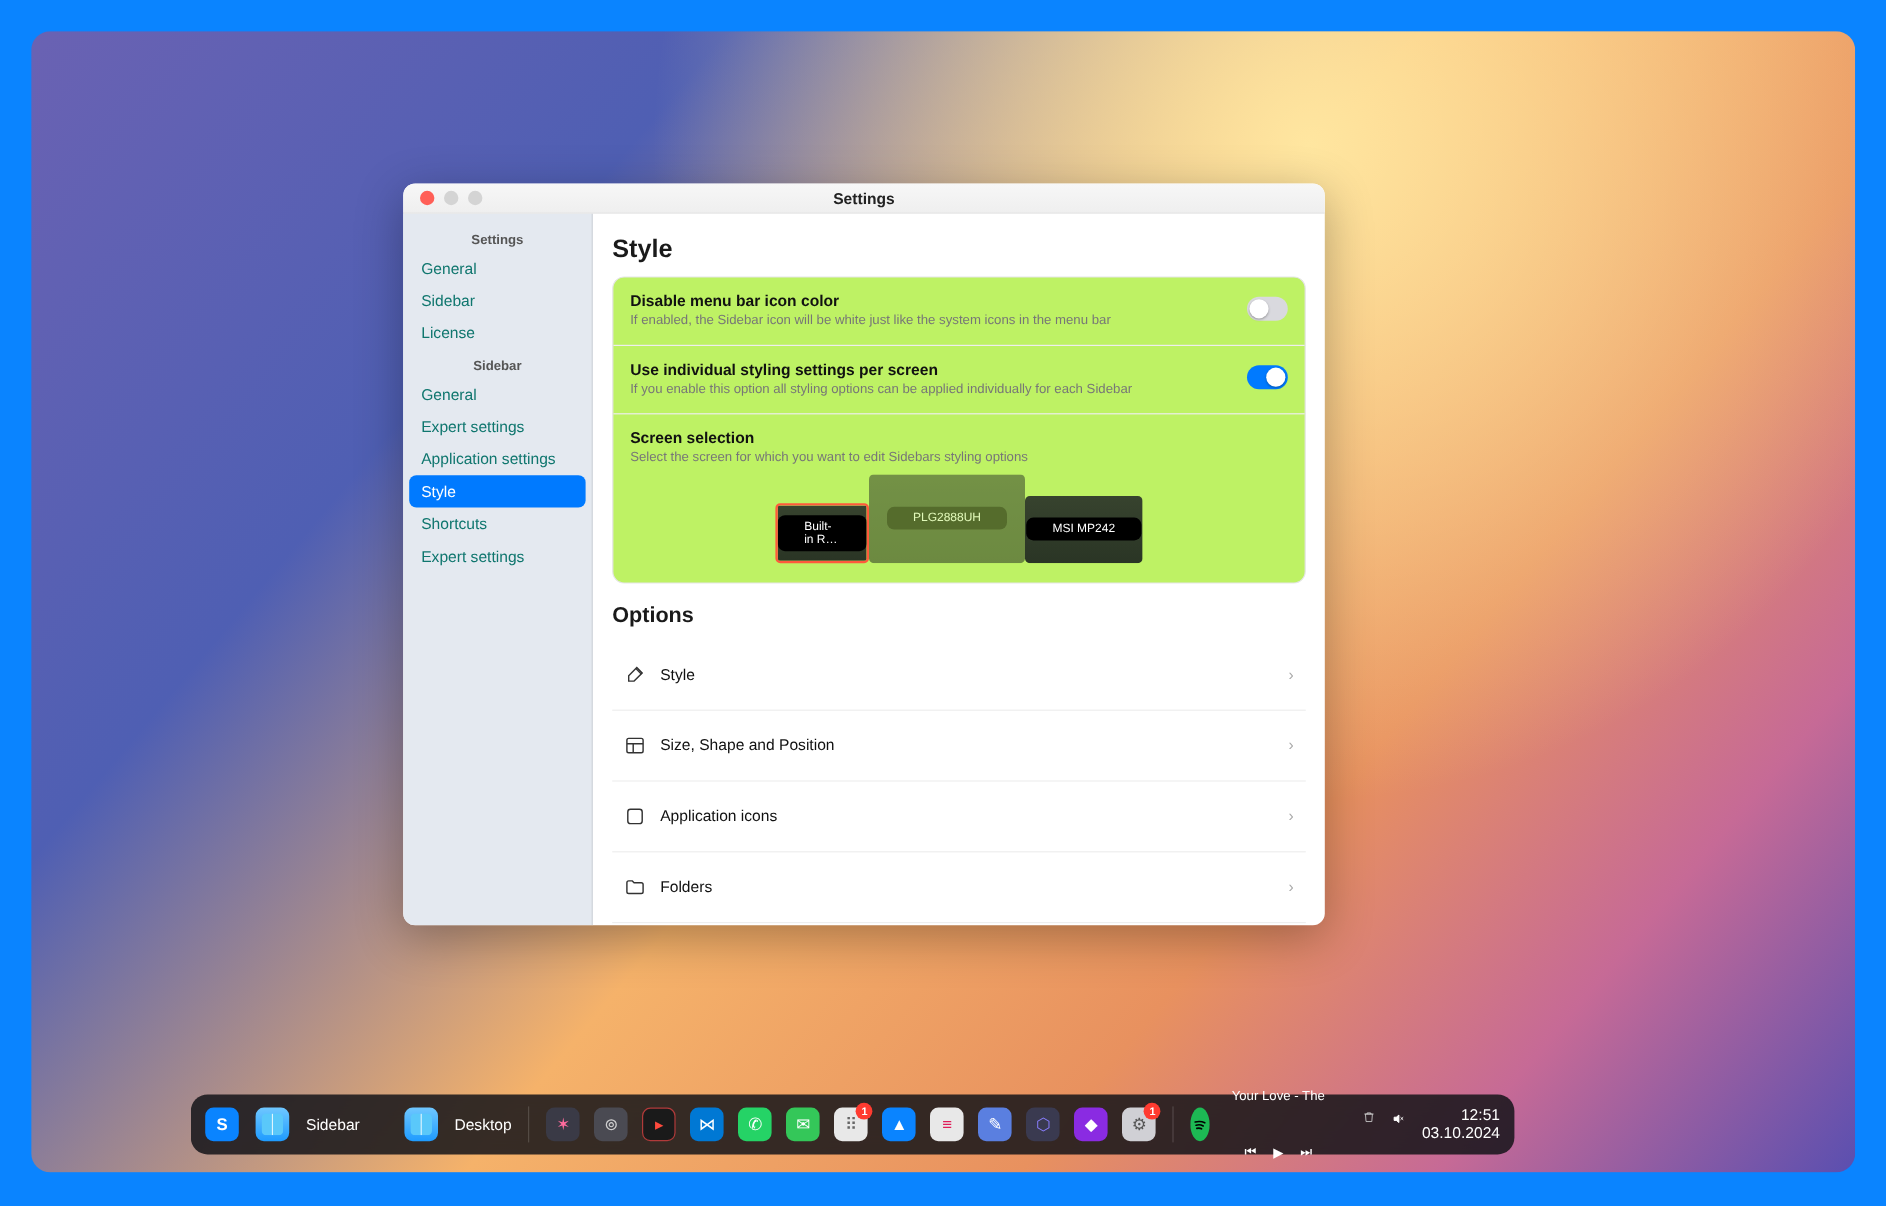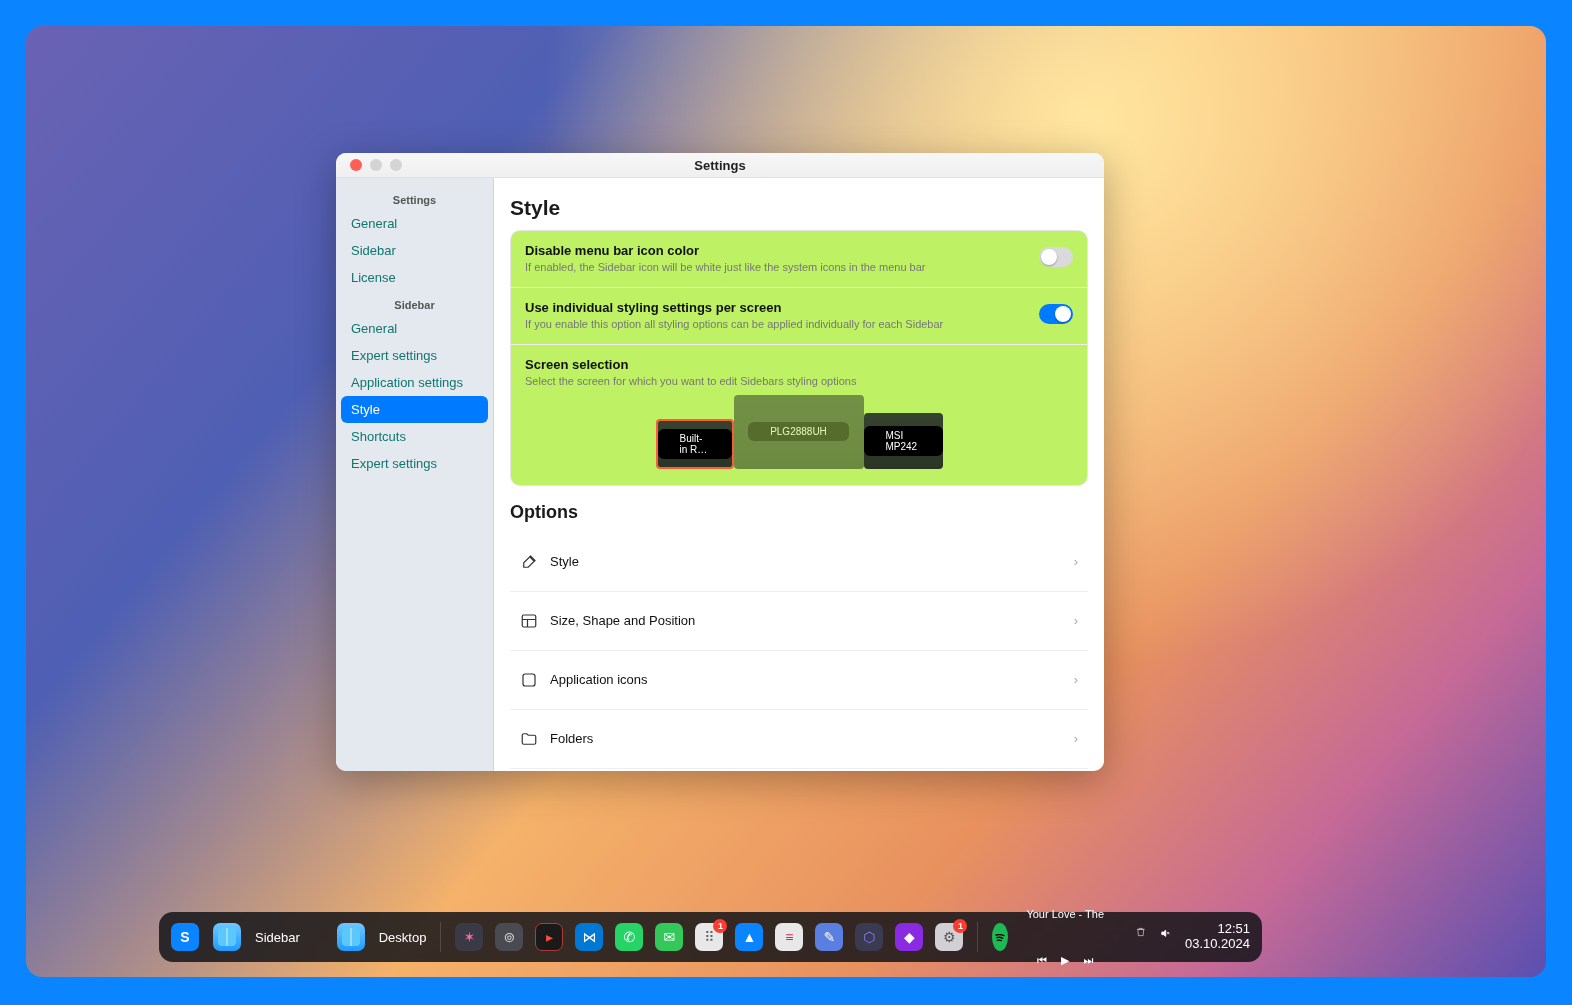--- a/index.html
+++ b/index.html
@@ -39,21 +39,21 @@
 .toggle .knob{position:absolute;width:16px;height:16px;border-radius:50%;background:#fff;top:2px;left:2px;box-shadow:0 1px 2px rgba(0,0,0,0.3);transition:left .1s;}
 .toggle.on{background:#007aff;}
 .toggle.on .knob{left:16px;}
 .screens { display:flex; justify-content:center; gap:0; padding:6px 14px 16px; }
 .screen { position:relative; display:flex; align-items:center; justify-content:center; border-radius:4px; overflow:hidden; }
 .screen-inner { background: linear-gradient(#37432e,#2a3525); width:100%; height:100%; display:flex; align-items:center; justify-content:center; }
 .screen-label { background:#000; color:#fff; font-size:10px; padding:4px 22px; border-radius:6px; font-weight:500;}
 .screen.s1 { width:78px;height:50px; border:2px solid #ff5a3c; align-self:flex-end; margin-bottom:0;}
 .screen.s1 .bar { position:absolute; bottom:-4px; left:0; right:0; height:4px; background:#007aff; border-radius:2px;}
 .screen.s2 { width:130px;height:74px; opacity:0.55;}
-.screen.s3 { width:79px;height:56px; align-self:flex-end; }
+.screen.s3 { width:98px;height:56px; align-self:flex-end; }
 h2.sub { font-size:18px; font-weight:700; color:#1a1a1a; margin:16px 0 10px; }
 .optlist { border:0; }
 .opt { display:flex; align-items:center; padding:20px 10px; font-size:13px; color:#111; cursor:pointer;}
 .opt + .opt { border-top:1px solid #eee; }
 .opt .oi { width:18px;height:18px; margin-right:12px; display:flex;align-items:center;justify-content:center; color:#333; }
 .opt .chev { margin-left:auto; color:#aaa; }
 .opt svg{width:18px;height:18px;}
 
 .bottombar { position:absolute; left:133px; bottom:15px; width:1103px; height:50px; background:rgba(20,20,25,0.85); border-radius:14px; display:flex; align-items:center; padding:0 12px; gap:14px; color:#fff; backdrop-filter: blur(8px); }
 .bicon { width:28px;height:28px;border-radius:7px;display:flex;align-items:center;justify-content:center;font-size:14px;flex-shrink:0; position:relative;}

